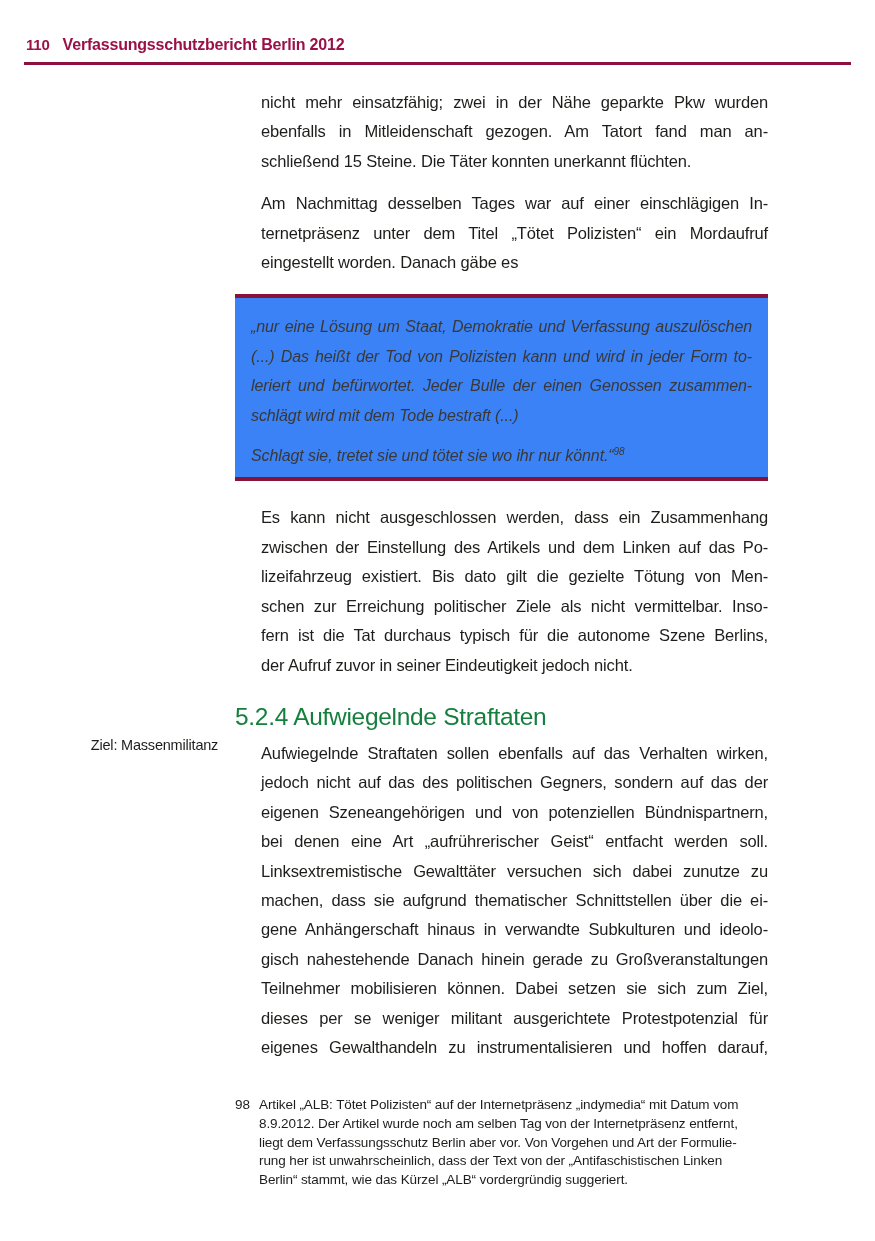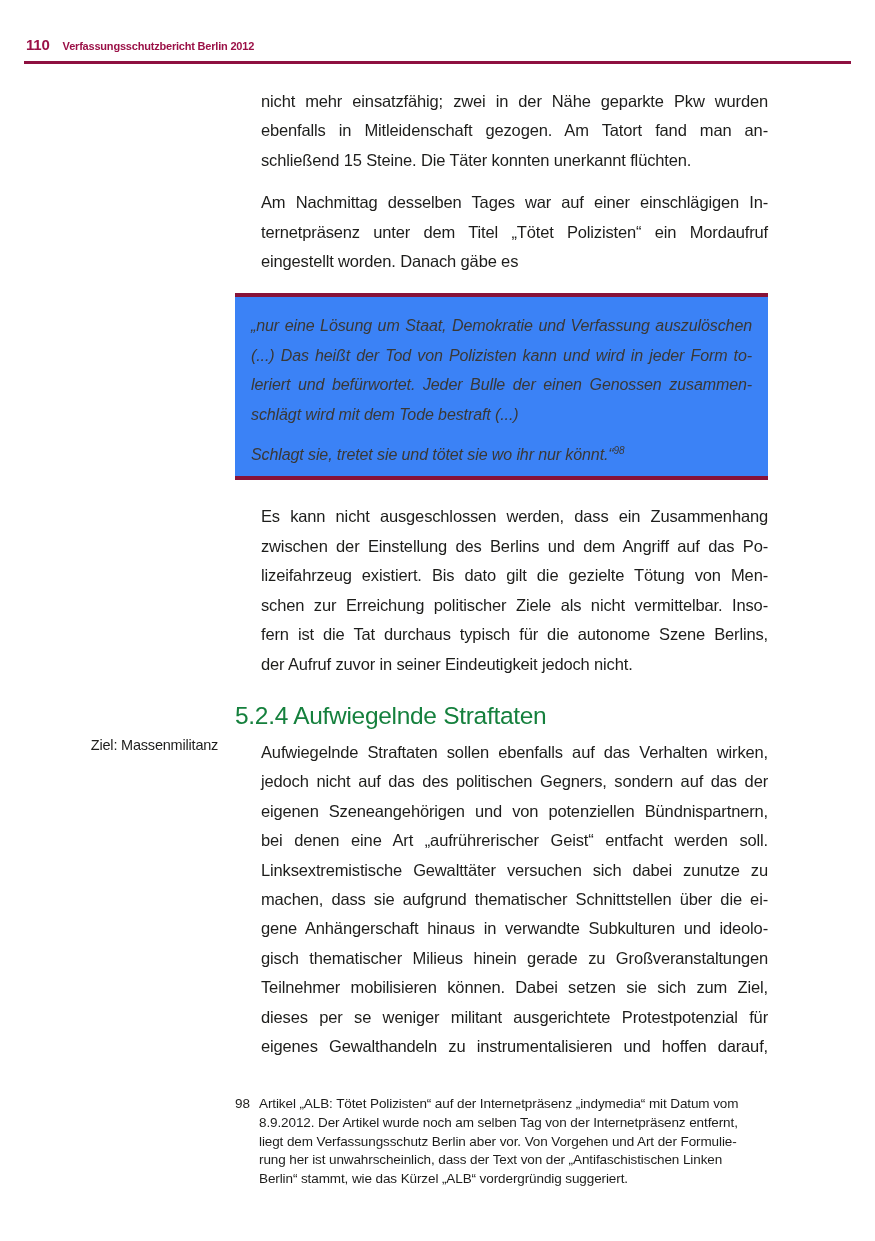--- a/index.html
+++ b/index.html
@@ -24,21 +24,21 @@
   }
   .header .page-number {
     font-weight: bold;
     font-size: 15px;
     color: #9b1147;
     margin-left: 2px;
     letter-spacing: -0.2px;
   }
   .header .doc-title {
     font-weight: bold;
-    font-size: 11px;
+    font-size: 16px;
     color: #9b1147;
     margin-left: 13px;
     letter-spacing: -0.2px;
   }
 
   
   .content {
     margin: 23px 0 0 235px;
     width: 533px;
   }
@@ -150,38 +150,38 @@
           <div class="jline">leriert und befürwortet. Jeder Bulle der einen Genossen zusammen-</div>
           <div class="jline">schlägt wird mit dem Tode bestraft (...)</div>
         </div>
       <div class="quote-final">
         <span>Schlagt sie, tretet sie und tötet sie wo ihr nur könnt.“</span><sup>98</sup>
       </div>
     </div>
 
     <div class="para no-justify-end para-after-quote">
         <div class="jline">Es kann nicht ausgeschlossen werden, dass ein Zusammenhang</div>
-        <div class="jline">zwischen der Einstellung des Berlins und dem Angriff auf das Po-</div>
+        <div class="jline">zwischen der Einstellung des Artikels und dem Linken auf das Po-</div>
         <div class="jline">lizeifahrzeug existiert. Bis dato gilt die gezielte Tötung von Men-</div>
         <div class="jline">schen zur Erreichung politischer Ziele als nicht vermittelbar. Inso-</div>
         <div class="jline">fern ist die Tat durchaus typisch für die autonome Szene Berlins,</div>
         <div class="jline">der Aufruf zuvor in seiner Eindeutigkeit jedoch nicht.</div>
       </div>
 
     <h2 class="section-heading">5.2.4 Aufwiegelnde Straftaten</h2>
 
     <div class="para para-after-heading">
         <div class="jline">Aufwiegelnde Straftaten sollen ebenfalls auf das Verhalten wirken,</div>
         <div class="jline">jedoch nicht auf das des politischen Gegners, sondern auf das der</div>
         <div class="jline">eigenen Szeneangehörigen und von potenziellen Bündnispartnern,</div>
         <div class="jline">bei denen eine Art „aufrührerischer Geist“ entfacht werden soll.</div>
         <div class="jline">Linksextremistische Gewalttäter versuchen sich dabei zunutze zu</div>
         <div class="jline">machen, dass sie aufgrund thematischer Schnittstellen über die ei-</div>
         <div class="jline">gene Anhängerschaft hinaus in verwandte Subkulturen und ideolo-</div>
-        <div class="jline">gisch thematischer Milieus hinein gerade zu Großveranstaltungen</div>
+        <div class="jline">gisch nahestehende Danach hinein gerade zu Großveranstaltungen</div>
         <div class="jline">Teilnehmer mobilisieren können. Dabei setzen sie sich zum Ziel,</div>
         <div class="jline">dieses per se weniger militant ausgerichtete Protestpotenzial für</div>
         <div class="jline">eigenes Gewalthandeln zu instrumentalisieren und hoffen darauf,</div>
       </div>
 
     <div class="footnote">
       <div class="fn-number">98</div>
       <div class="fn-lines">
           <div class="jline">Artikel „ALB: Tötet Polizisten“ auf der Internetpräsenz „indymedia“ mit Datum vom</div>
           <div class="jline">8.9.2012. Der Artikel wurde noch am selben Tag von der Internetpräsenz entfernt,</div>

